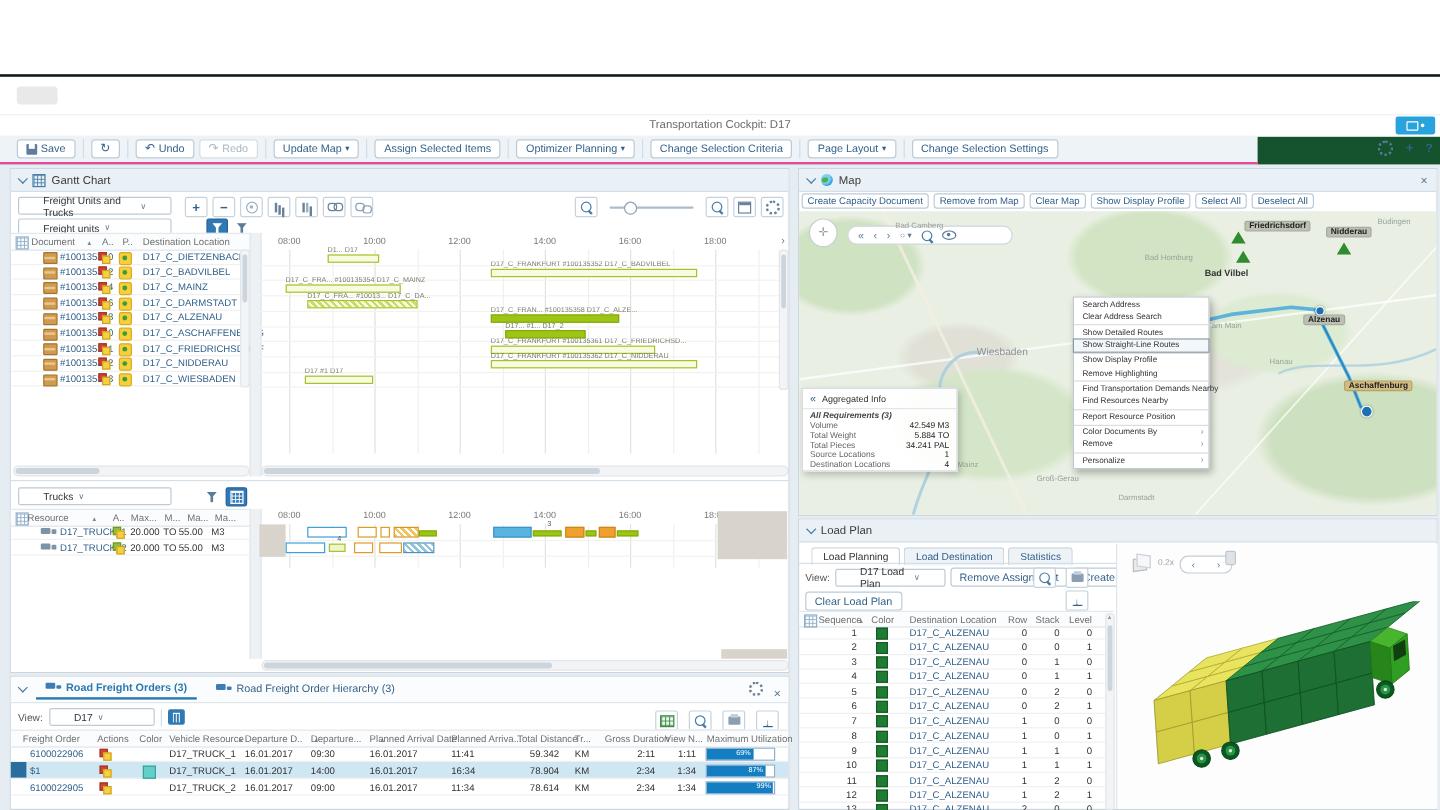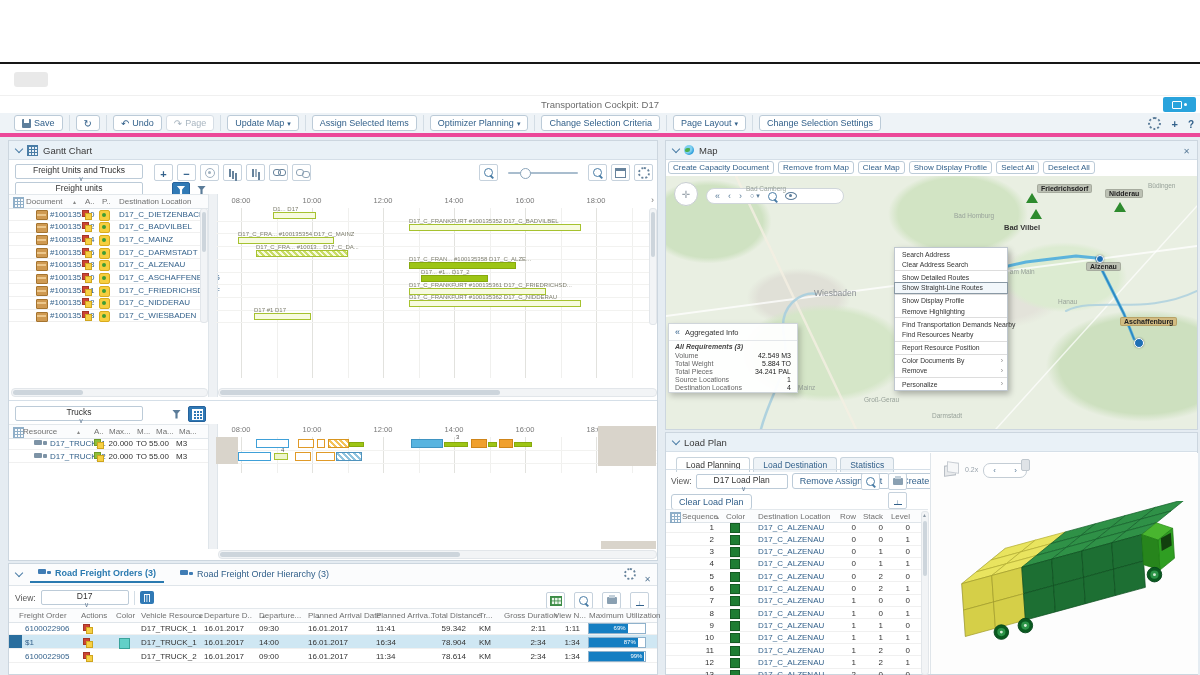--- a/index.html
+++ b/index.html
@@ -9,33 +9,33 @@
   
   #top-white{position:absolute;left:0;top:0;width:1200px;height:62px;background:#fff;}
   #black-line{position:absolute;left:0;top:62px;width:1200px;height:2px;background:#161616;}
   #brand-band{position:absolute;left:0;top:64px;width:1200px;height:31px;background:#fff;}
   #logo{position:absolute;left:14px;top:8px;width:34px;height:15px;background:#e3e3e3;border-radius:3px;opacity:.8;}
   #titlebar{position:absolute;left:0;top:95px;width:1200px;height:18px;background:#fff;border-top:1px solid #f0f0f0;}
   #page-title{position:absolute;left:0;top:3px;width:1200px;text-align:center;font-size:9.5px;color:#6b6b6b;}
   #notif-badge{position:absolute;right:4px;top:1px;width:33px;height:15px;background:#29a3dc;border-radius:2px;display:flex;align-items:center;justify-content:center;gap:2px;}
   #notif-badge .bubble{width:8px;height:6px;border:1.2px solid #fff;border-radius:1px;position:relative;}
   #notif-badge .dotw{width:3px;height:3px;background:#fff;border-radius:50%;}
-  #app-toolbar{position:absolute;left:0;top:113px;width:1200px;height:24px;background:#eef3f7;border-bottom:4px solid #ec4899;display:flex;align-items:center;padding-left:8px;box-sizing:border-box;}
+  #app-toolbar{position:absolute;left:0;top:113px;width:1048px;height:24px;background:#eef3f7;border-bottom:2px solid #ec4899;display:flex;align-items:center;padding-left:8px;box-sizing:border-box;}
   .tb-group{display:flex;align-items:center;gap:4px;padding:0 6px;border-right:1px solid #d3dde5;height:16px;}
   .tb-group:last-child{border-right:none;}
   .btn{display:inline-flex;align-items:center;gap:3px;background:#fff;border:1px solid #bccbd8;border-radius:3px;color:#33618b;font-size:9px;height:16px;padding:0 7px;box-sizing:border-box;white-space:nowrap;cursor:default;}
   .btn.dis{color:#a9b6c1;border-color:#d6dee6;}
   .caret{font-size:7px;line-height:7px;color:#33618b;}
   #tb-right{position:absolute;right:6px;top:117px;display:flex;gap:10px;align-items:center;color:#33618b;font-size:11px;}
   
   #workspace{position:absolute;left:0;top:137px;width:1200px;height:538px;background:#e5ecf2;}
   .panel{position:absolute;background:#fff;border:1px solid #ccd6df;box-sizing:border-box;}
   .phead{height:18px;background:#e9f1f7;border-bottom:1px solid #d5dfe8;display:flex;align-items:center;gap:5px;padding:0 7px;font-size:9.5px;color:#3a3a3a;}
   .chev{width:5px;height:5px;border-left:1.4px solid #4a7da6;border-bottom:1.4px solid #4a7da6;transform:rotate(-45deg);margin-top:-3px;}
-  .select{background:#fff;border:1px solid #bccbd8;border-radius:2px;font-size:8.5px;color:#333;display:inline-flex;align-items:center;justify-content:flex-start;height:15px;padding:0 8px;box-sizing:border-box;flex-direction:column;}
+  .select{background:#fff;border:1px solid #bccbd8;border-radius:2px;font-size:8.5px;color:#333;display:inline-flex;align-items:center;justify-content:flex-start;height:15px;padding:0 20px;box-sizing:border-box;}
   .select .sc{color:#6a8199;font-size:7px;margin-left:4px;}
   .colhead{position:absolute;font-size:8px;color:#707070;white-space:nowrap;}
   .cell{position:absolute;font-size:8.5px;color:#333;white-space:nowrap;}
   .link{color:#33618b;}
   .sort{font-size:6px;color:#888;}
   .row-line{border-bottom:1px solid #f0f0f0;box-sizing:border-box;}
   .scroll-h{position:absolute;height:7px;background:#f2f4f6;border:1px solid #e2e6ea;border-radius:4px;}
   .scroll-h .thumb{position:absolute;top:0;height:5px;background:#cdd5dc;border-radius:3px;margin:1px;}
   .scroll-v{position:absolute;width:6px;background:#f2f4f6;border:1px solid #e2e6ea;border-radius:3px;}
   .scroll-v .thumb{position:absolute;left:0;width:4px;background:#cdd5dc;border-radius:3px;margin:1px;}
@@ -193,21 +193,21 @@
           <span class="ic ic-refresh"></span>
         </button>
       </div>
       <div class="tb-group">
         <button class="btn">
           <span class="ic ic-undo"></span>
           <span>Undo</span>
         </button>
         <button class="btn dis">
           <span class="ic ic-redo"></span>
-          <span>Page</span>
+          <span>Redo</span>
         </button>
       </div>
       <div class="tb-group">
         <button class="btn">
           <span>Update Map</span>
           <span class="caret">▾</span>
         </button>
       </div>
       <div class="tb-group">
         <button class="btn">

